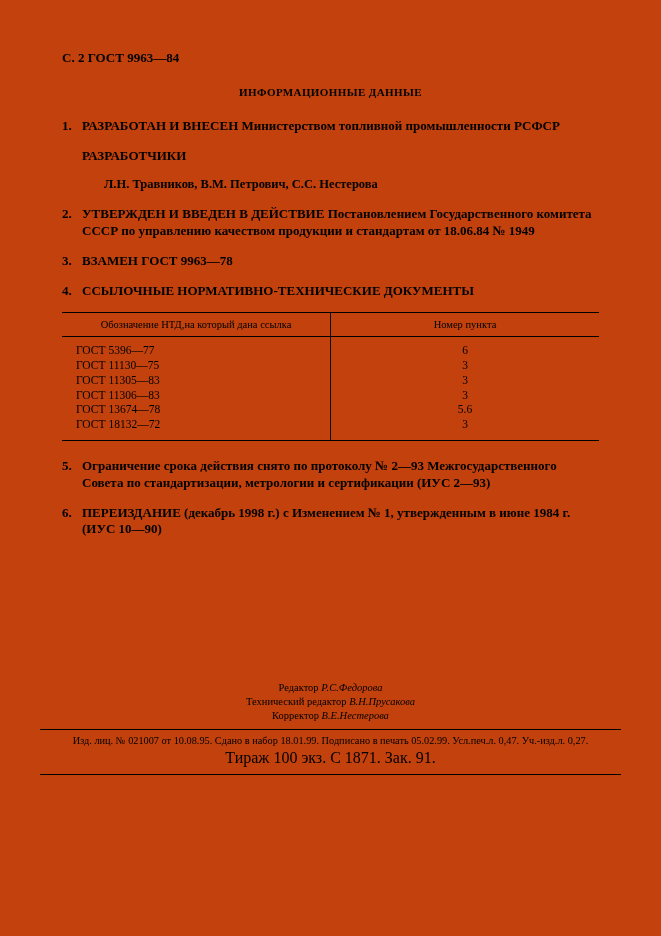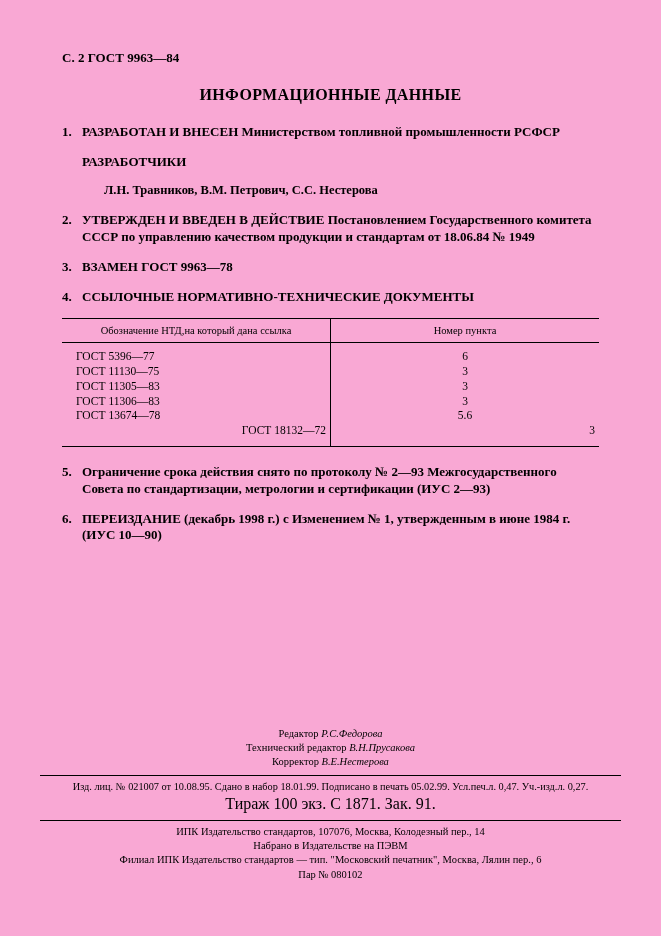--- a/index.html
+++ b/index.html
@@ -1,35 +1,35 @@
 <!DOCTYPE html>
 <html><head>
 <meta charset="utf-8">
 <style>
   html, body { margin: 0; padding: 0; background: #ffffff; }
   .page {
     position: relative;
     width: 661px;
     height: 936px;
     box-sizing: border-box;
-    background: #f9a8d4;
+    background: #c2410c;
     color: #000000;
     font-family: "Liberation Serif", "DejaVu Serif", serif;
     padding: 50px 62px 0 62px;
     overflow: hidden;
   }
   .page-header {
     font-weight: bold;
     font-size: 13px;
     margin-bottom: 20px;
   }
   .doc-title {
     text-align: center;
     font-weight: bold;
-    font-size: 16px;
+    font-size: 11px;
     letter-spacing: 0.4px;
     margin-bottom: 20px;
   }
   .item {
     display: flex;
     font-weight: bold;
     font-size: 13px;
     line-height: 1.3;
     margin-bottom: 13px;
   }
@@ -64,27 +64,27 @@
     width: 50%;
   }
   .ref-table td {
     font-size: 11.5px;
     line-height: 1.28;
     padding: 0 4px;
   }
   .ref-table td:first-child { text-align: left; padding-left: 14px; }
   .ref-table td:last-child  { text-align: center; }
   .ref-table tbody tr:first-child td { padding-top: 6px; }
-  .ref-table tbody tr:last-child td  { padding-bottom: 8px; text-align: right; }
+  .ref-table tbody tr:last-child td  { padding-bottom: 8px; }
 
   .bottom-block {
     position: absolute;
     left: 40px;
     right: 40px;
-    top: 727px;
+    top: 681px;
     font-size: 10.5px;
     line-height: 1.35;
   }
   .colophon-line { text-align: center; }
   .colophon-line .role-name { font-style: italic; }
   .rule {
     border: none;
     border-top: 1px solid #000;
     margin: 5px 0 4px 0;
   }
@@ -183,22 +183,16 @@
       <span>Корректор </span><span class="role-name">В.Е.Нестерова</span>
     </div>
 
     <hr class="rule">
 
     <div class="imprint-line1">Изд. лиц. № 021007 от 10.08.95.  Сдано в набор  18.01.99.  Подписано в печать  05.02.99.  Усл.печ.л.  0,47.  Уч.-изд.л. 0,27.</div>
     <div class="imprint-line2">Тираж  100  экз.  С 1871.  Зак. 91.</div>
 
     <hr class="rule">
 
-    <div class="publisher-block">
-      <div class="publisher-line">ИПК Издательство стандартов, 107076, Москва, Колодезный пер., 14</div>
-      <div class="publisher-line">Набрано в Издательстве на ПЭВМ</div>
-      <div class="publisher-line">Филиал ИПК Издательство стандартов — тип. "Московский печатник", Москва, Лялин пер., 6</div>
-      <div class="publisher-line">Пар № 080102</div>
-    </div>
 
   </div>
 
 </div>
 
 </body></html>

